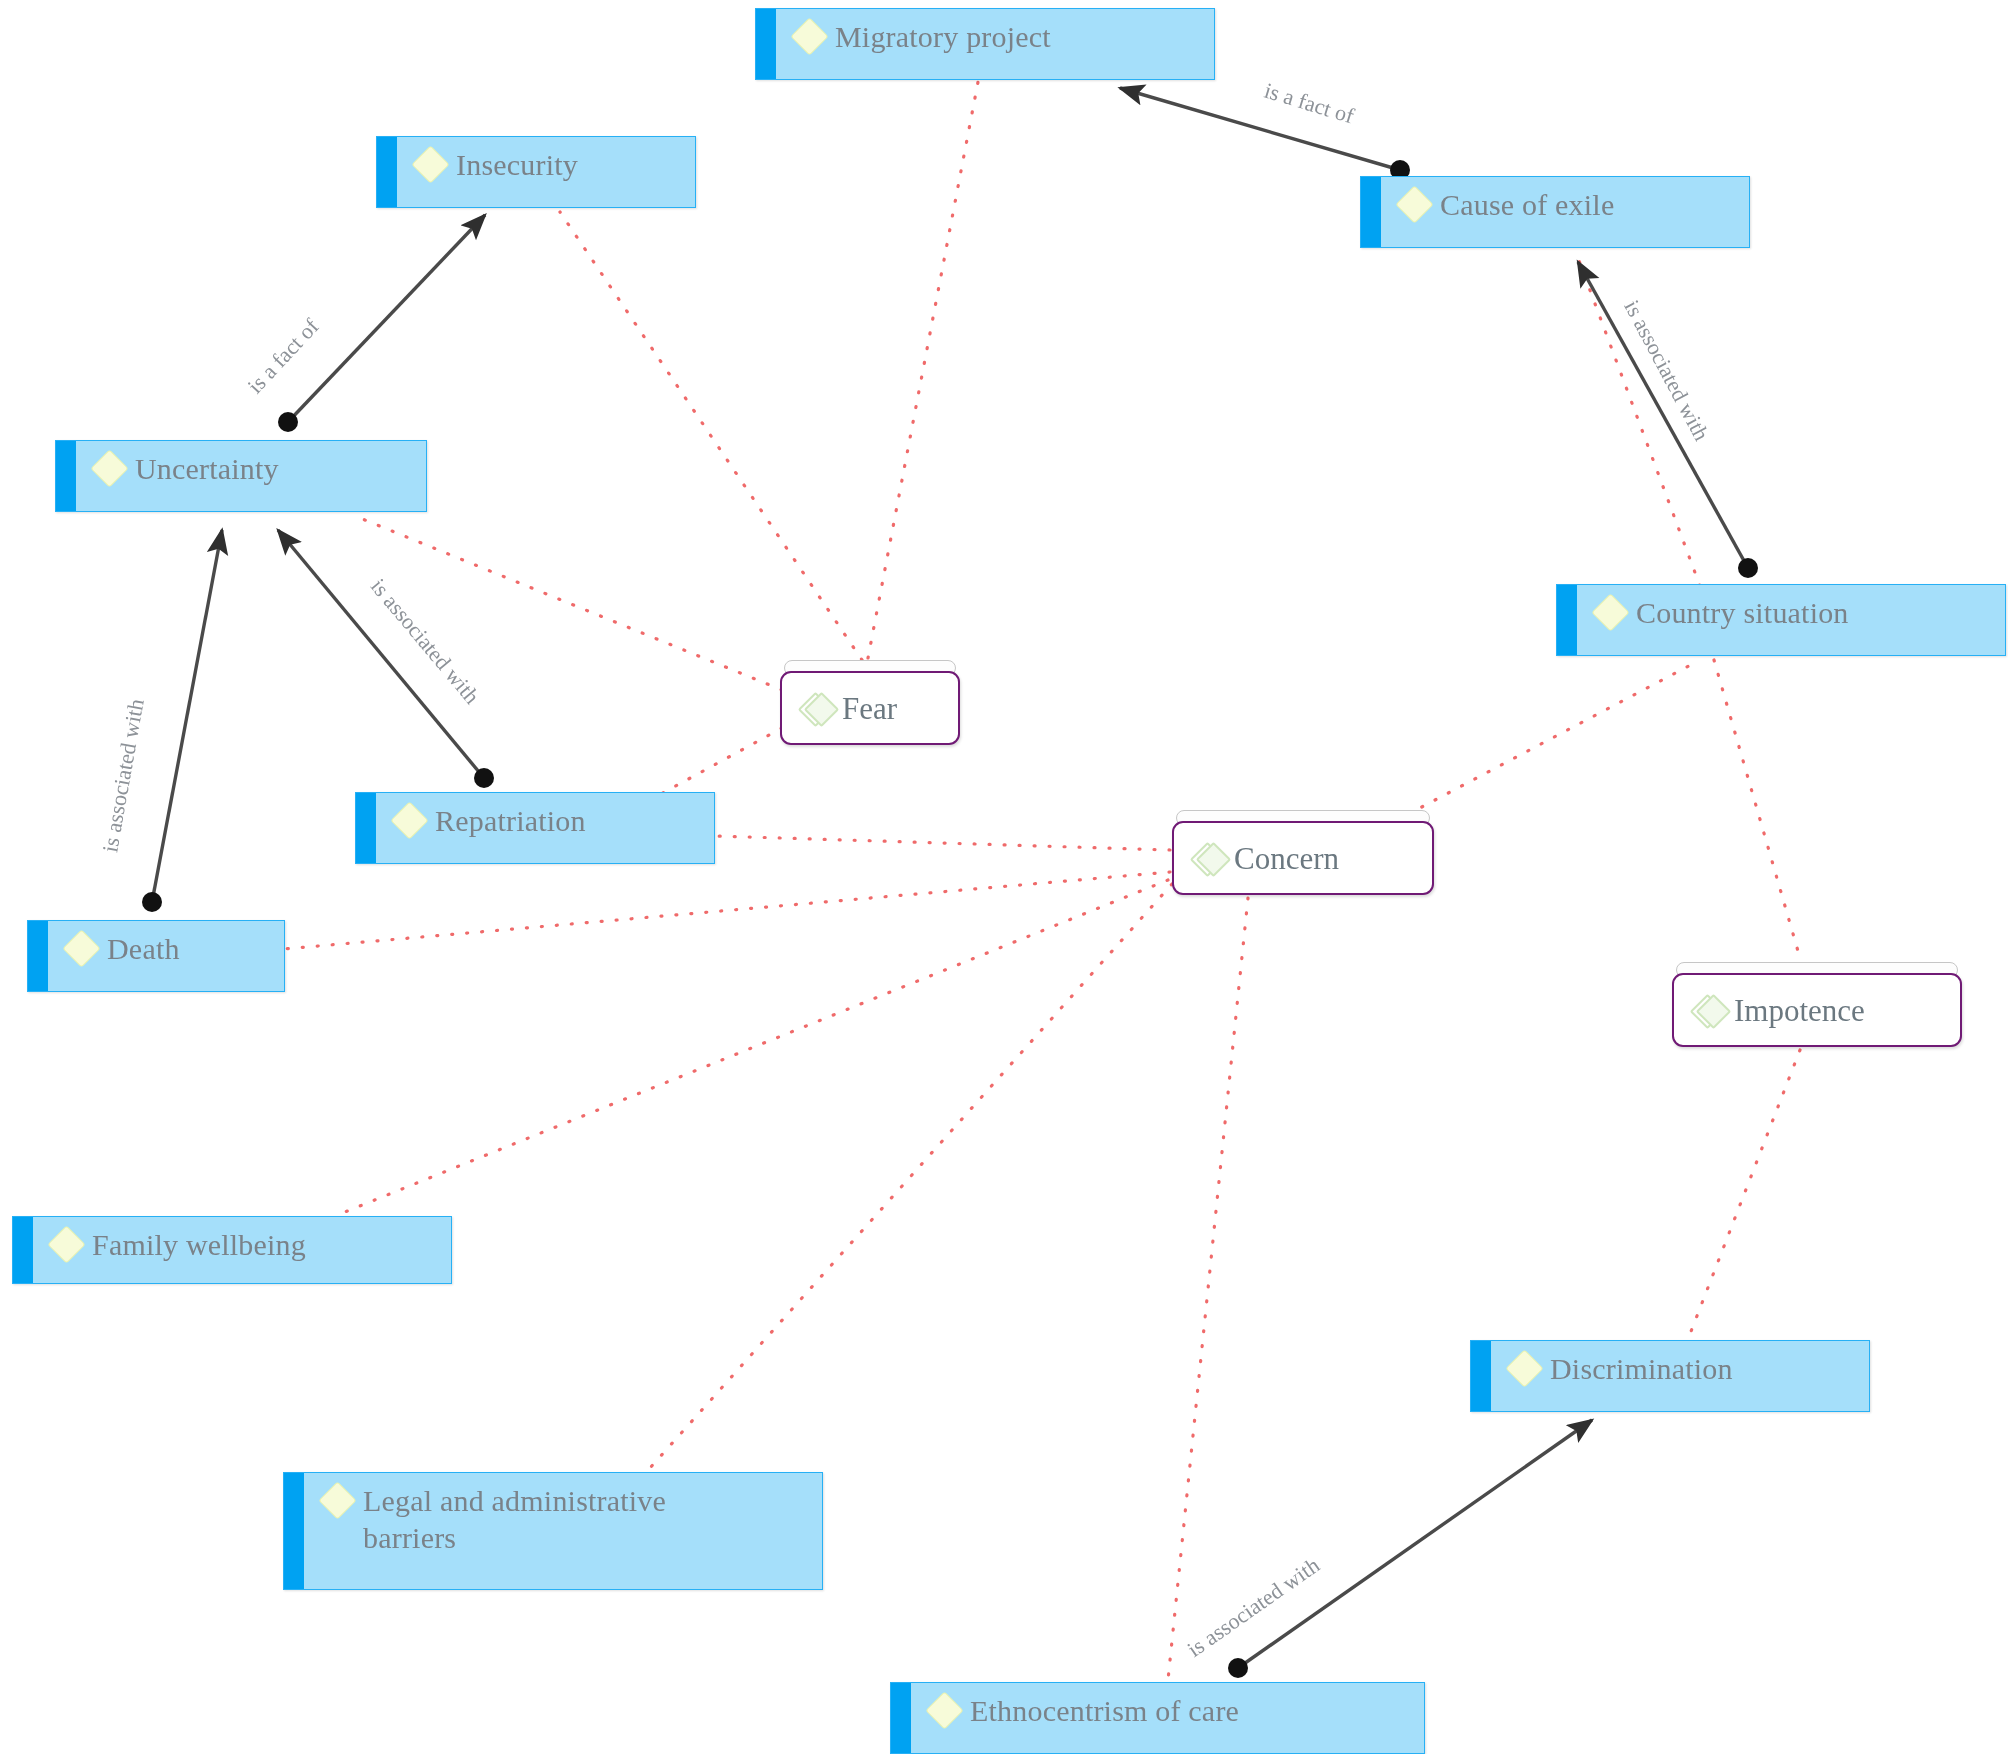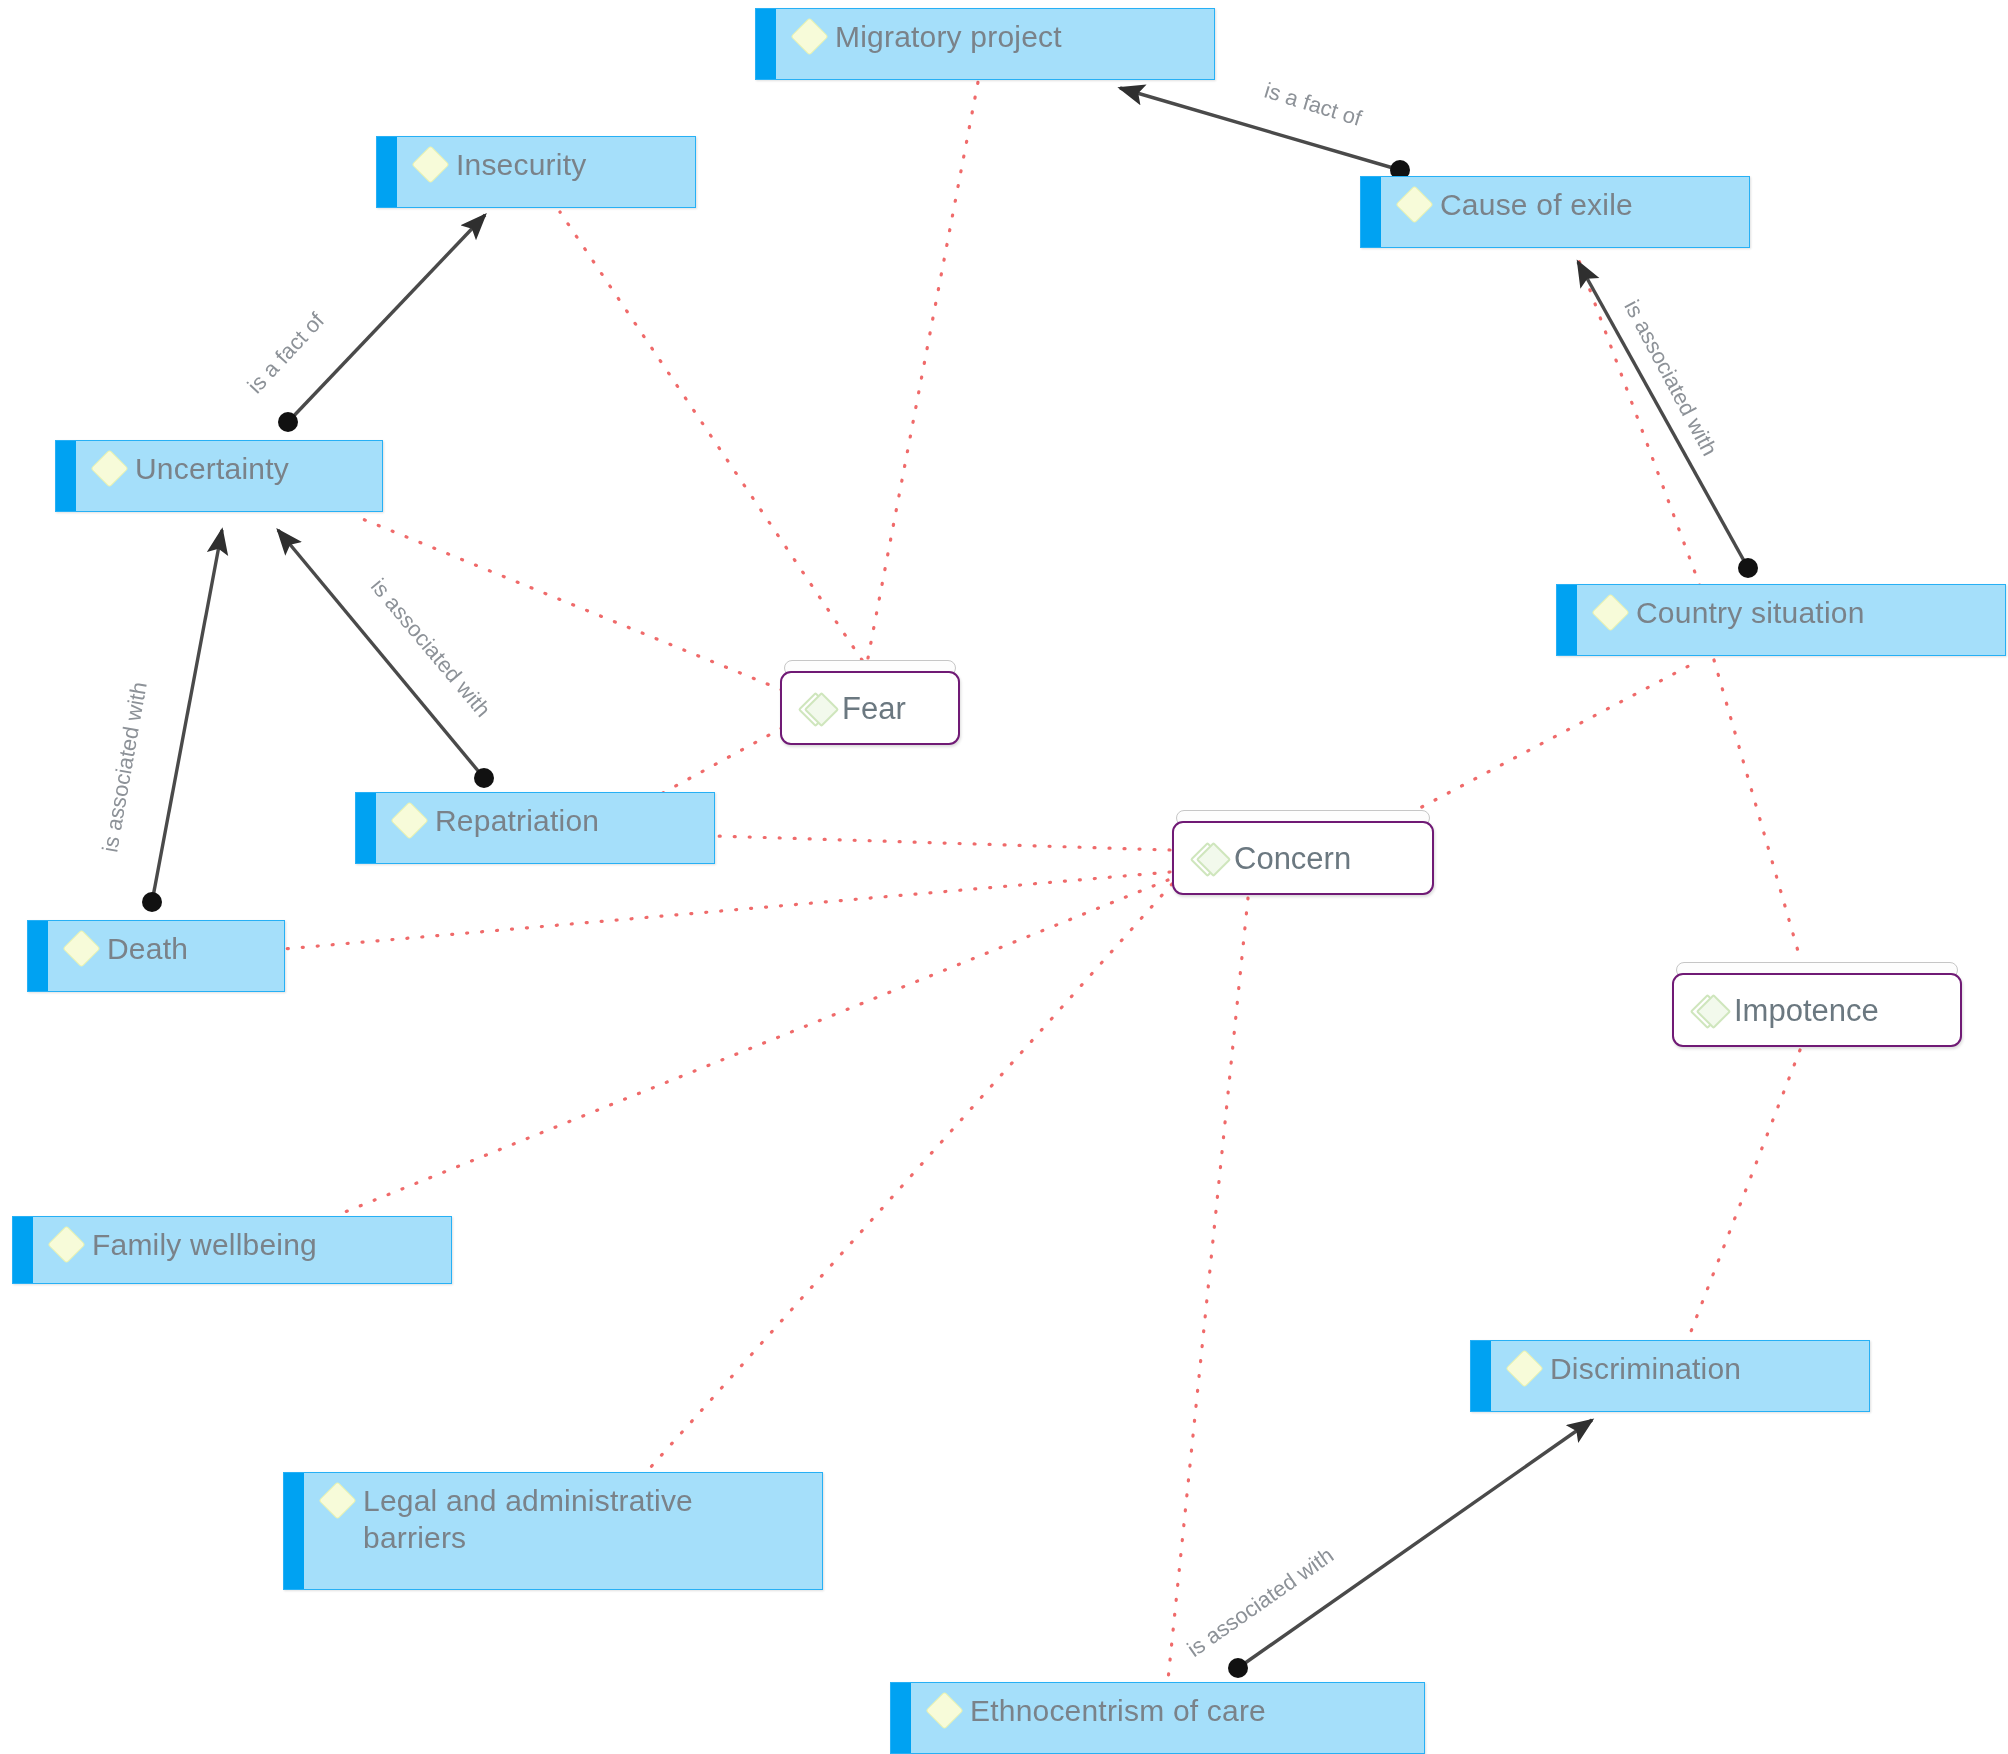--- a/index.html
+++ b/index.html
@@ -7,21 +7,21 @@
     margin: 0;
     padding: 0;
     background: #ffffff;
   }
   #canvas {
     position: relative;
     width: 2008px;
     height: 1754px;
     background: #ffffff;
     overflow: hidden;
-    font-family: Liberation Sans, sans-serif;
+    font-family: Liberation Serif, serif;
   }
   #edge-layer {
     position: absolute;
     left: 0; top: 0;
     width: 2008px;
     height: 1754px;
     pointer-events: none;
   }
   
   .inst-node {
@@ -186,21 +186,21 @@
           <div class="inst-label">Insecurity</div>
         </div>
       </div>
       <div class="inst-node" style="left: 1360px; top: 176px; width: 390px; height: 72px;">
         <div class="inst-bar"></div>
         <div class="inst-inner">
           <div class="diamond"></div>
           <div class="inst-label">Cause of exile</div>
         </div>
       </div>
-      <div class="inst-node" style="left: 55px; top: 440px; width: 328px; height: 72px;">
+      <div class="inst-node" style="left: 55px; top: 440px; width: 372px; height: 72px;">
         <div class="inst-bar"></div>
         <div class="inst-inner">
           <div class="diamond"></div>
           <div class="inst-label">Uncertainty</div>
         </div>
       </div>
       <div class="inst-node" style="left: 1556px; top: 584px; width: 450px; height: 72px;">
         <div class="inst-bar"></div>
         <div class="inst-inner">
           <div class="diamond"></div>

